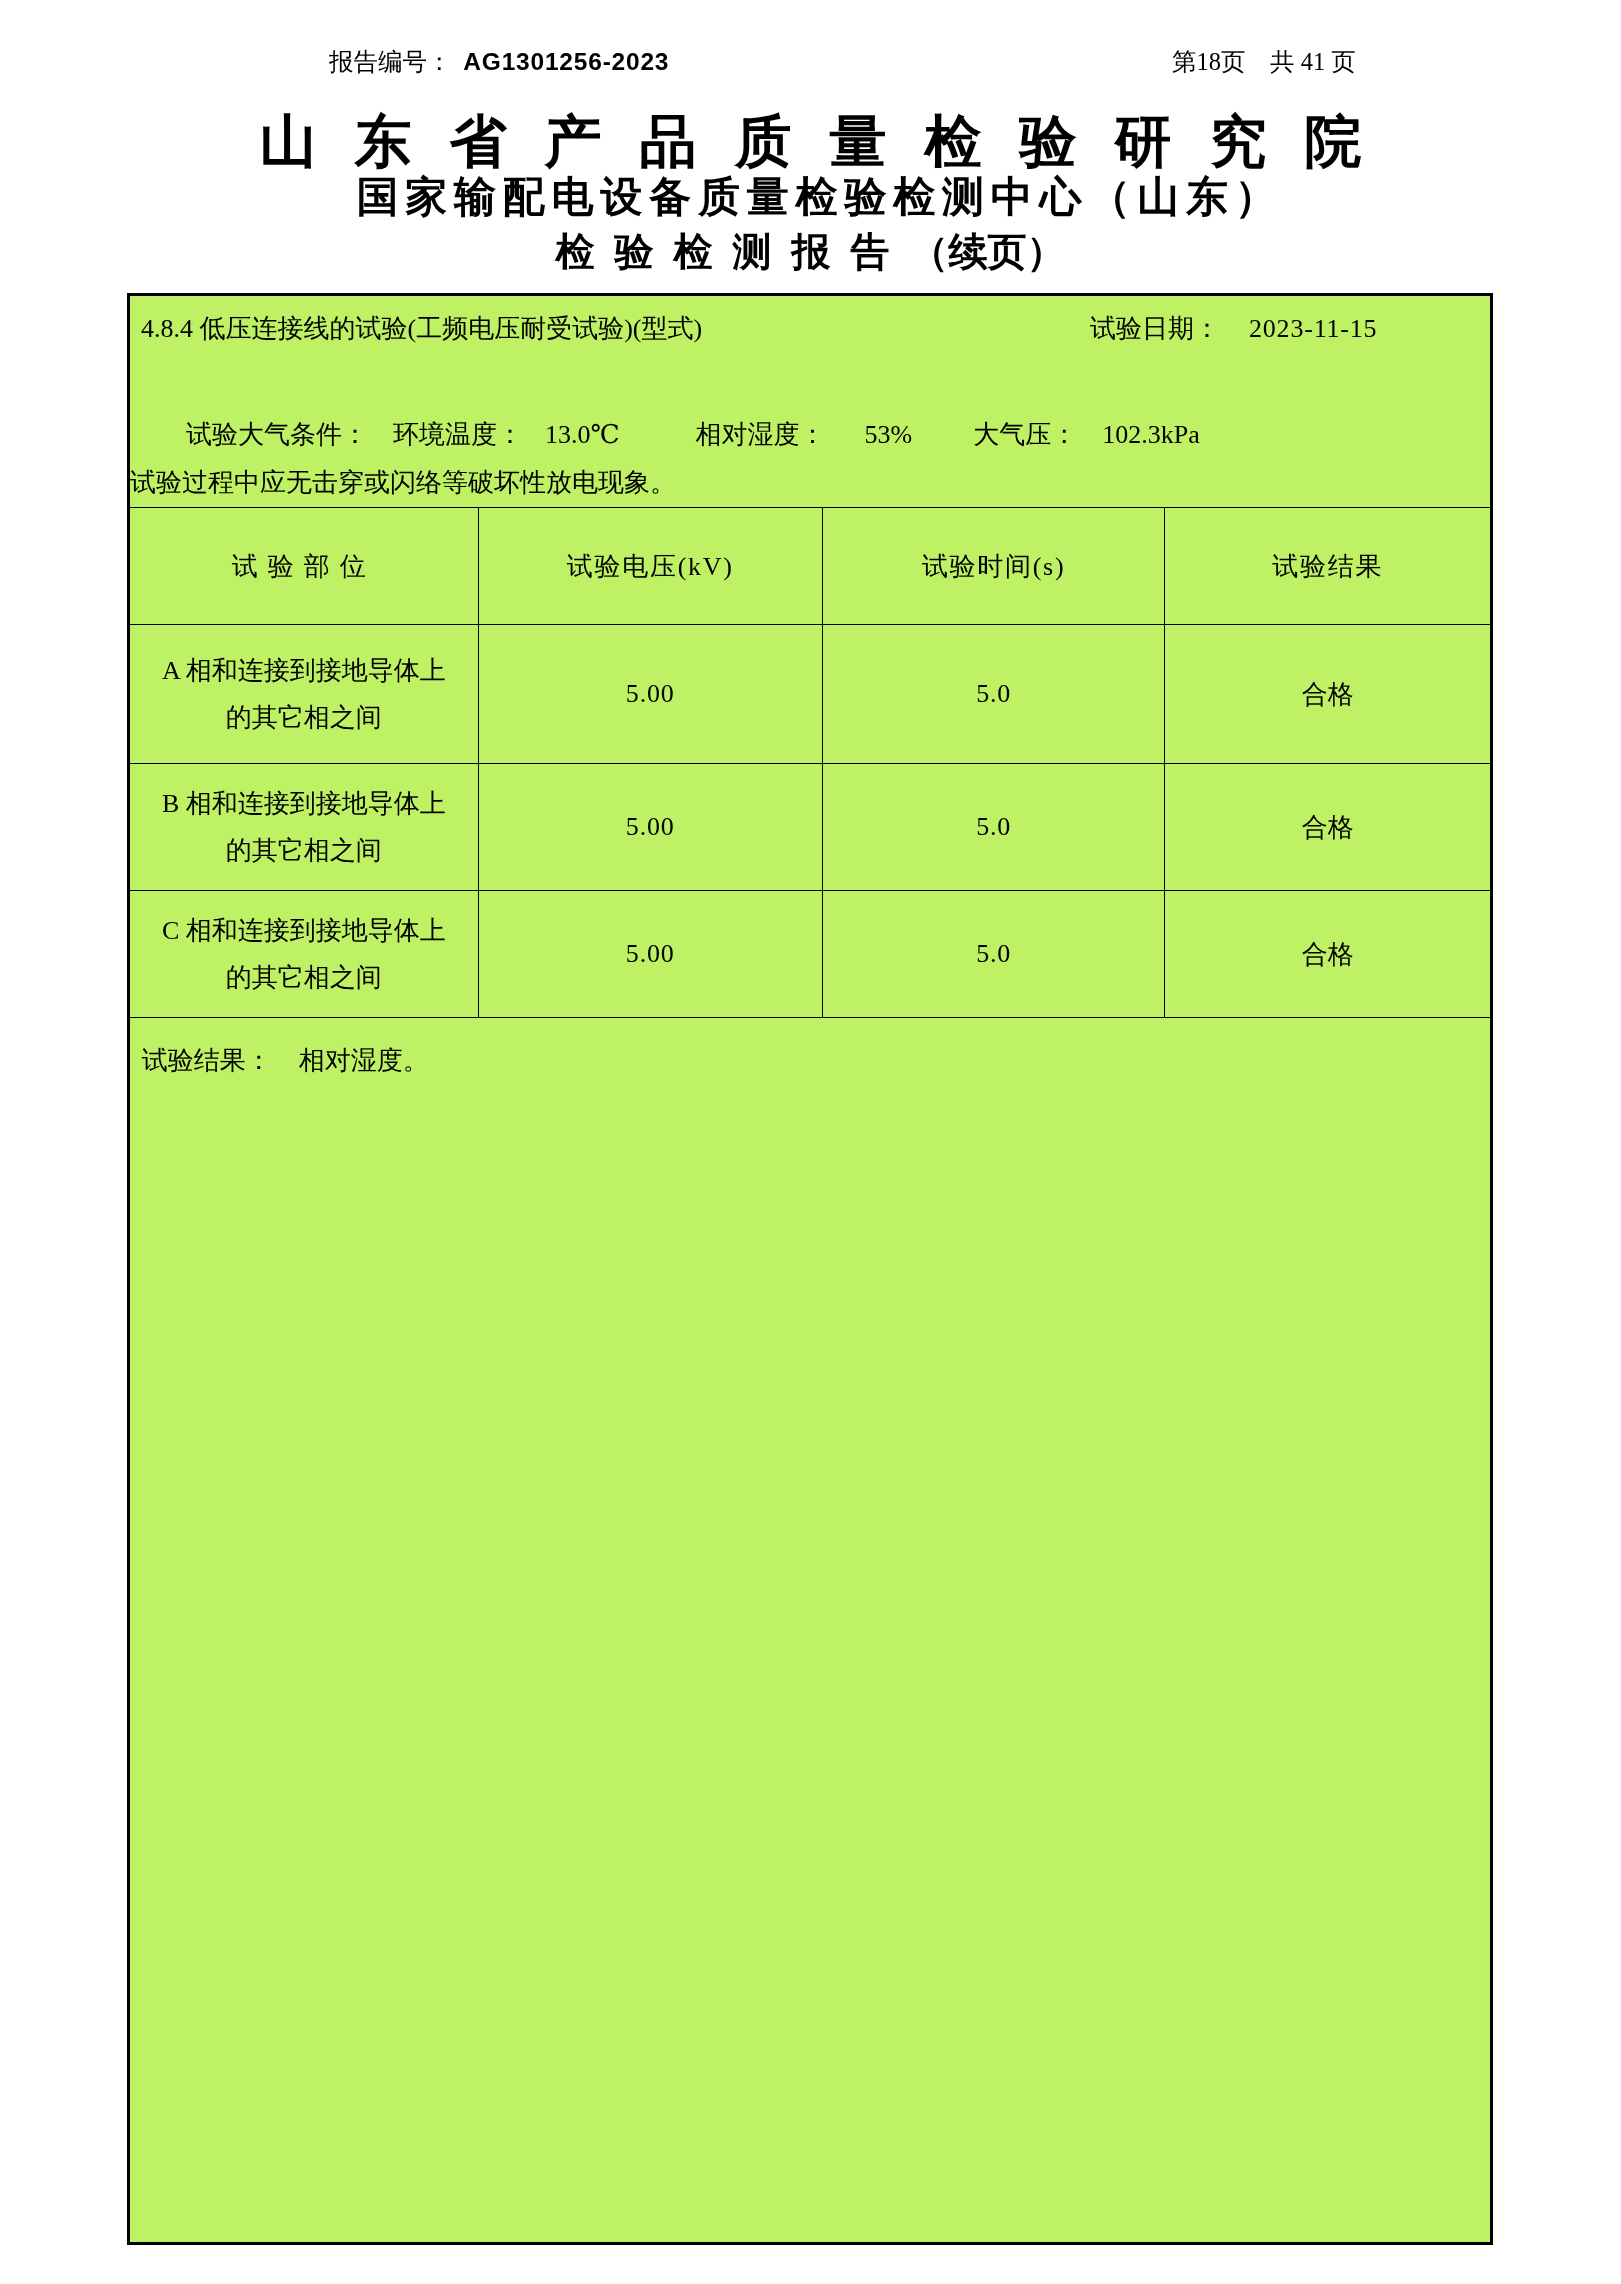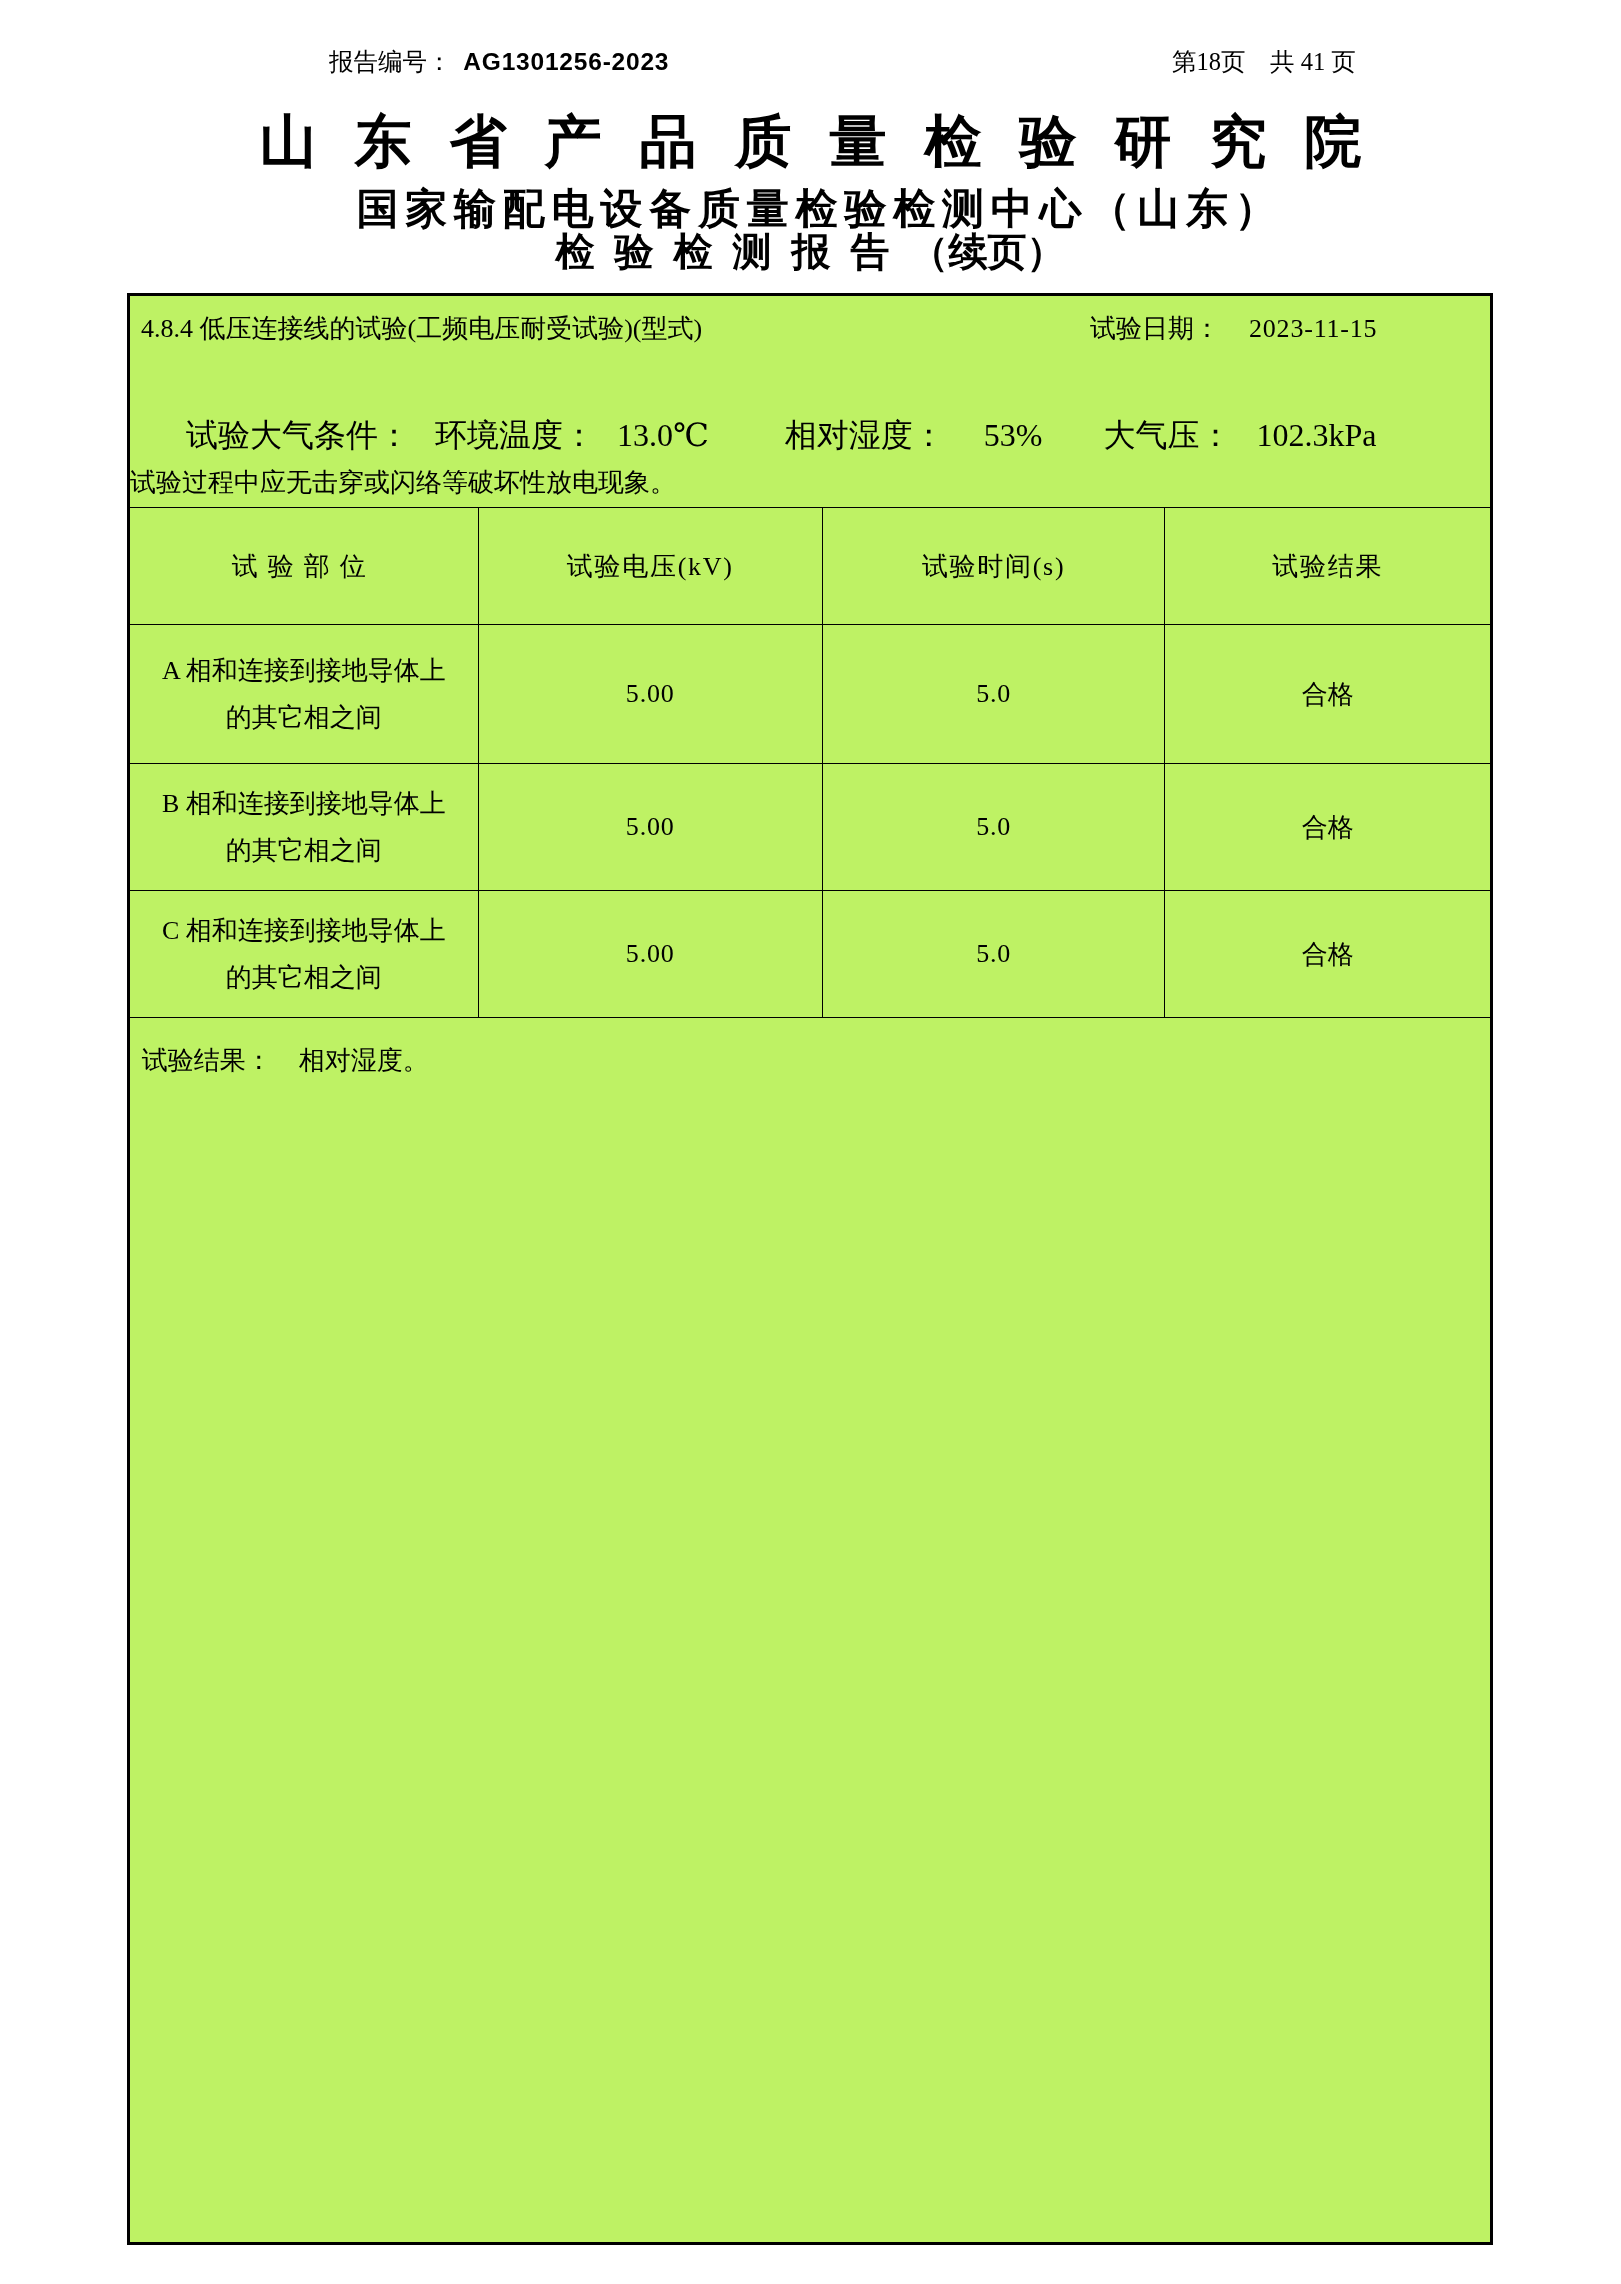--- a/index.html
+++ b/index.html
@@ -43,21 +43,21 @@
   .title-line {
     position: absolute;
     left: 0;
     width: 100%;
     text-align: center;
     font-weight: bold;
     font-family: "Liberation Serif", "DejaVu Serif", serif;
     white-space: nowrap;
   }
   .title-1 { top: 118px; font-size: 57px; line-height: 47px; letter-spacing: 38px; padding-left: 38px; }
-  .title-2 { top: 186px; font-size: 42px; line-height: 47px; letter-spacing: 6.8px;  padding-left: 19px; }
+  .title-2 { top: 174px; font-size: 42px; line-height: 47px; letter-spacing: 6.8px;  padding-left: 19px; }
   .title-3 { top: 230px; font-size: 39px; line-height: 44px; }
   .title-3 .spaced { letter-spacing: 20px; }
   .title-3 .suffix { letter-spacing: 0; }
 
   
   .content-box {
     position: absolute;
     left: 127px;
     top: 293px;
     width: 1366px;
@@ -78,21 +78,21 @@
     position: absolute;
     left: 960px;
     top: 0;
     white-space: nowrap;
   }
   .section-line .date-block .date-value { margin-left: 29px; letter-spacing: 0.8px; }
 
   .atmos-line {
     margin-top: 72px;
     padding-left: 56px;
-    font-size: 32px;
+    font-size: 26px;
     line-height: 34px;
     white-space: nowrap;
   }
   .atmos-line .g-temp-lbl  { margin-left: 25px; }
   .atmos-line .g-temp-val  { margin-left: 22px; }
   .atmos-line .g-hum-lbl   { margin-left: 76px; }
   .atmos-line .g-hum-val   { margin-left: 39px; }
   .atmos-line .g-pres-lbl  { margin-left: 61px; }
   .atmos-line .g-pres-val  { margin-left: 25px; }
 

